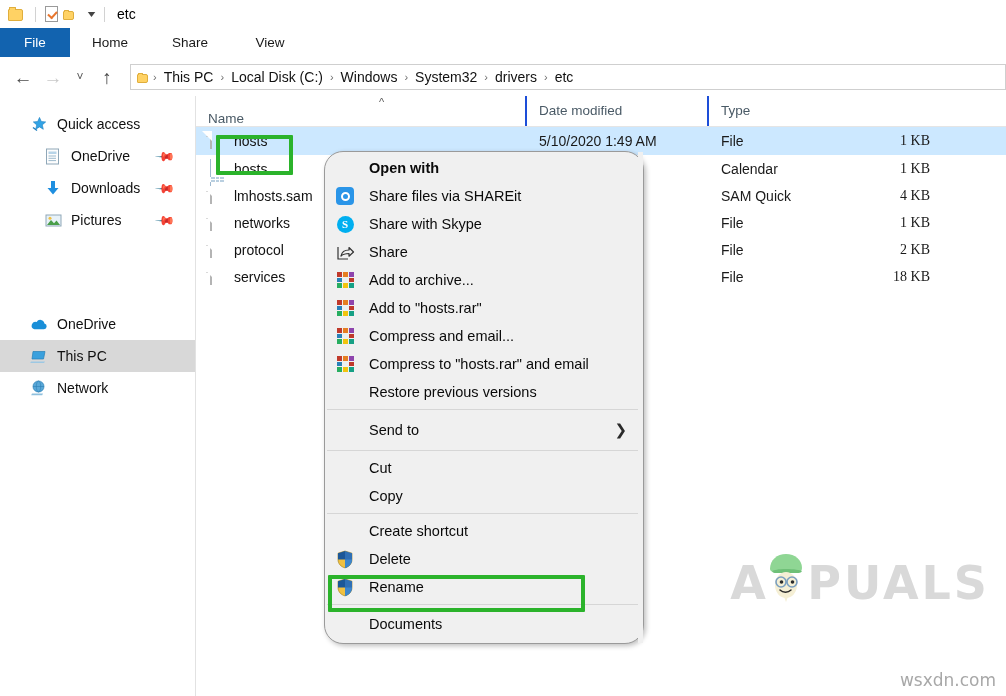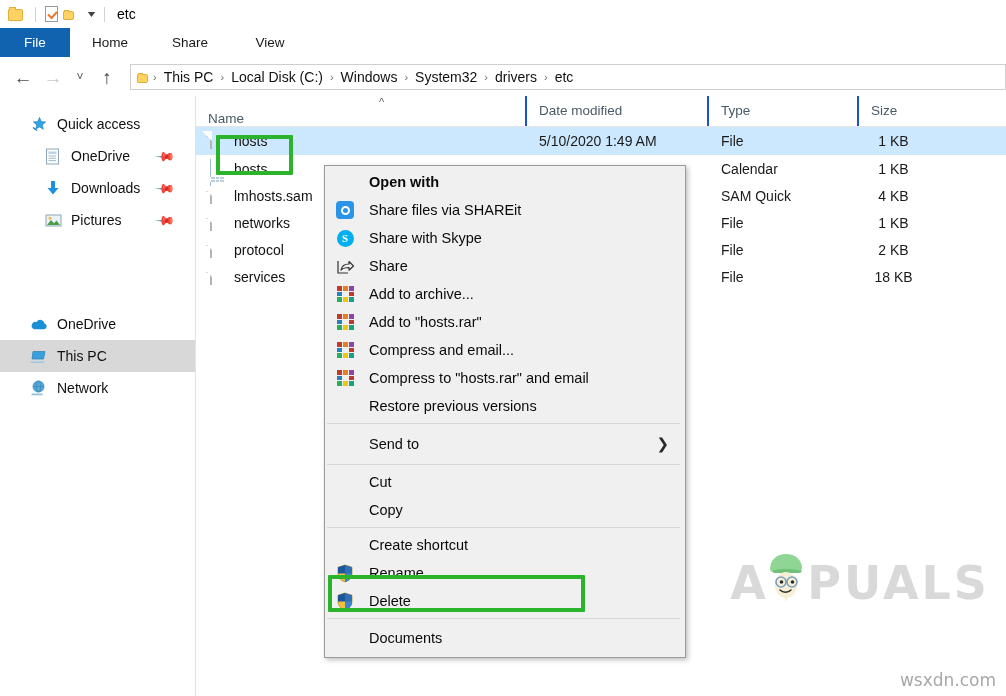--- a/index.html
+++ b/index.html
@@ -255,21 +255,21 @@
     color: #111;
   }
   .frow.selected { background: #cce8ff; }
   .cell-name {
     display: flex;
     align-items: center;
     box-sizing: border-box;
     padding-left: 14px;
   }
   .cell { box-sizing: border-box; padding-left: 14px; color:#1a1a1a; }
-  .cell.size { text-align: center; padding-right: 26px; padding-left: 0; }
+  .cell.size { text-align: right; padding-right: 26px; padding-left: 0; font-family: Liberation Serif, serif; }
   .file-ico {
     width: 15px;
     height: 18px;
     margin-right: 9px;
     flex: 0 0 15px;
     position: relative;
   }
   .doc-glyph {
     width: 14px; height: 18px;
     background: #fefefe;
@@ -580,21 +580,20 @@
       <span>Network</span>
     </div>
   </div>
 
   <div class="filepane">
 
     <div class="col-headers">
       <div class="colh" style="width:329px;margin-top:16px;">Name</div>
       <div class="colh" style="width:182px;">Date modified</div>
       <div class="colh" style="width:150px;">Type</div>
-      <div class="colh" style="width:99px;">Size</div>
       <div class="sort-arrow">^</div>
     </div>
 
     <div class="rows">
 
       <div class="frow selected" style="height:28px;">
         <div class="cell-name" style="width:329px;">
           <span class="file-ico"><span class="doc-glyph"></span></span>
           <span>hosts</span>
         </div>
@@ -659,21 +658,21 @@
         </div>
         <div class="cell" style="width:182px;"></div>
         <div class="cell" style="width:150px;">File</div>
         <div class="cell size" style="width:99px;">18 KB</div>
       </div>
 
     </div>
   </div>
 </div>
 
-<div class="ctxmenu" style="left:324px; top:165px; width:362px;">
+<div class="ctxmenu" style="left:324px; top:151px; width:320px;border-radius:19px;">
 
   <div class="mi bold">Open with</div>
 
   <div class="mi">
     <span class="mi-ico">
         <span class="ic-shareit">
           <span></span>
         </span>
       </span>
     <span>Share files via SHAREit</span>
@@ -785,33 +784,33 @@
 
   <div class="mi" style="padding-left:10px;">
     <span class="mi-ico ic-shield">
       <svg width="18" height="19" viewBox="0 0 18 19">
           <path d="M9 1l7 2.2v6.3c0 4.4-3.1 7.4-7 8.4-3.9-1-7-4-7-8.4V3.2z" fill="#f0c040" stroke="#9a7a10" stroke-width=".6"></path>
           <path d="M9 1l7 2.2v6.3c0 4.4-3.1 7.4-7 8.4z" fill="#2e6fb5"></path>
           <path d="M2 9.5V3.2L9 1v8.5z" fill="#1b5798"></path>
           <path d="M9 9.5H16v.03c0 4.37-3.1 7.37-7 8.37z" fill="#3d86cc"></path>
         </svg>
     </span>
-    <span>Rename</span>
+    <span>Delete</span>
   </div>
 
   <div class="mi" style="padding-left:10px;">
     <span class="mi-ico ic-shield">
       <svg width="18" height="19" viewBox="0 0 18 19">
           <path d="M9 1l7 2.2v6.3c0 4.4-3.1 7.4-7 8.4-3.9-1-7-4-7-8.4V3.2z" fill="#f0c040" stroke="#9a7a10" stroke-width=".6"></path>
           <path d="M9 1l7 2.2v6.3c0 4.4-3.1 7.4-7 8.4z" fill="#2e6fb5"></path>
           <path d="M2 9.5V3.2L9 1v8.5z" fill="#1b5798"></path>
           <path d="M9 9.5H16v.03c0 4.37-3.1 7.37-7 8.37z" fill="#3d86cc"></path>
         </svg>
     </span>
-    <span>Delete</span>
+    <span>Rename</span>
   </div>
 
   <div class="msep"></div>
 
   <div class="mi noicon" style="height:32px;">Documents</div>
 
   <div class="menu-scroll"></div>
 </div>
 
 <div class="green-box" style="left:216px; top:135px; width:77px; height:40px;"></div>

